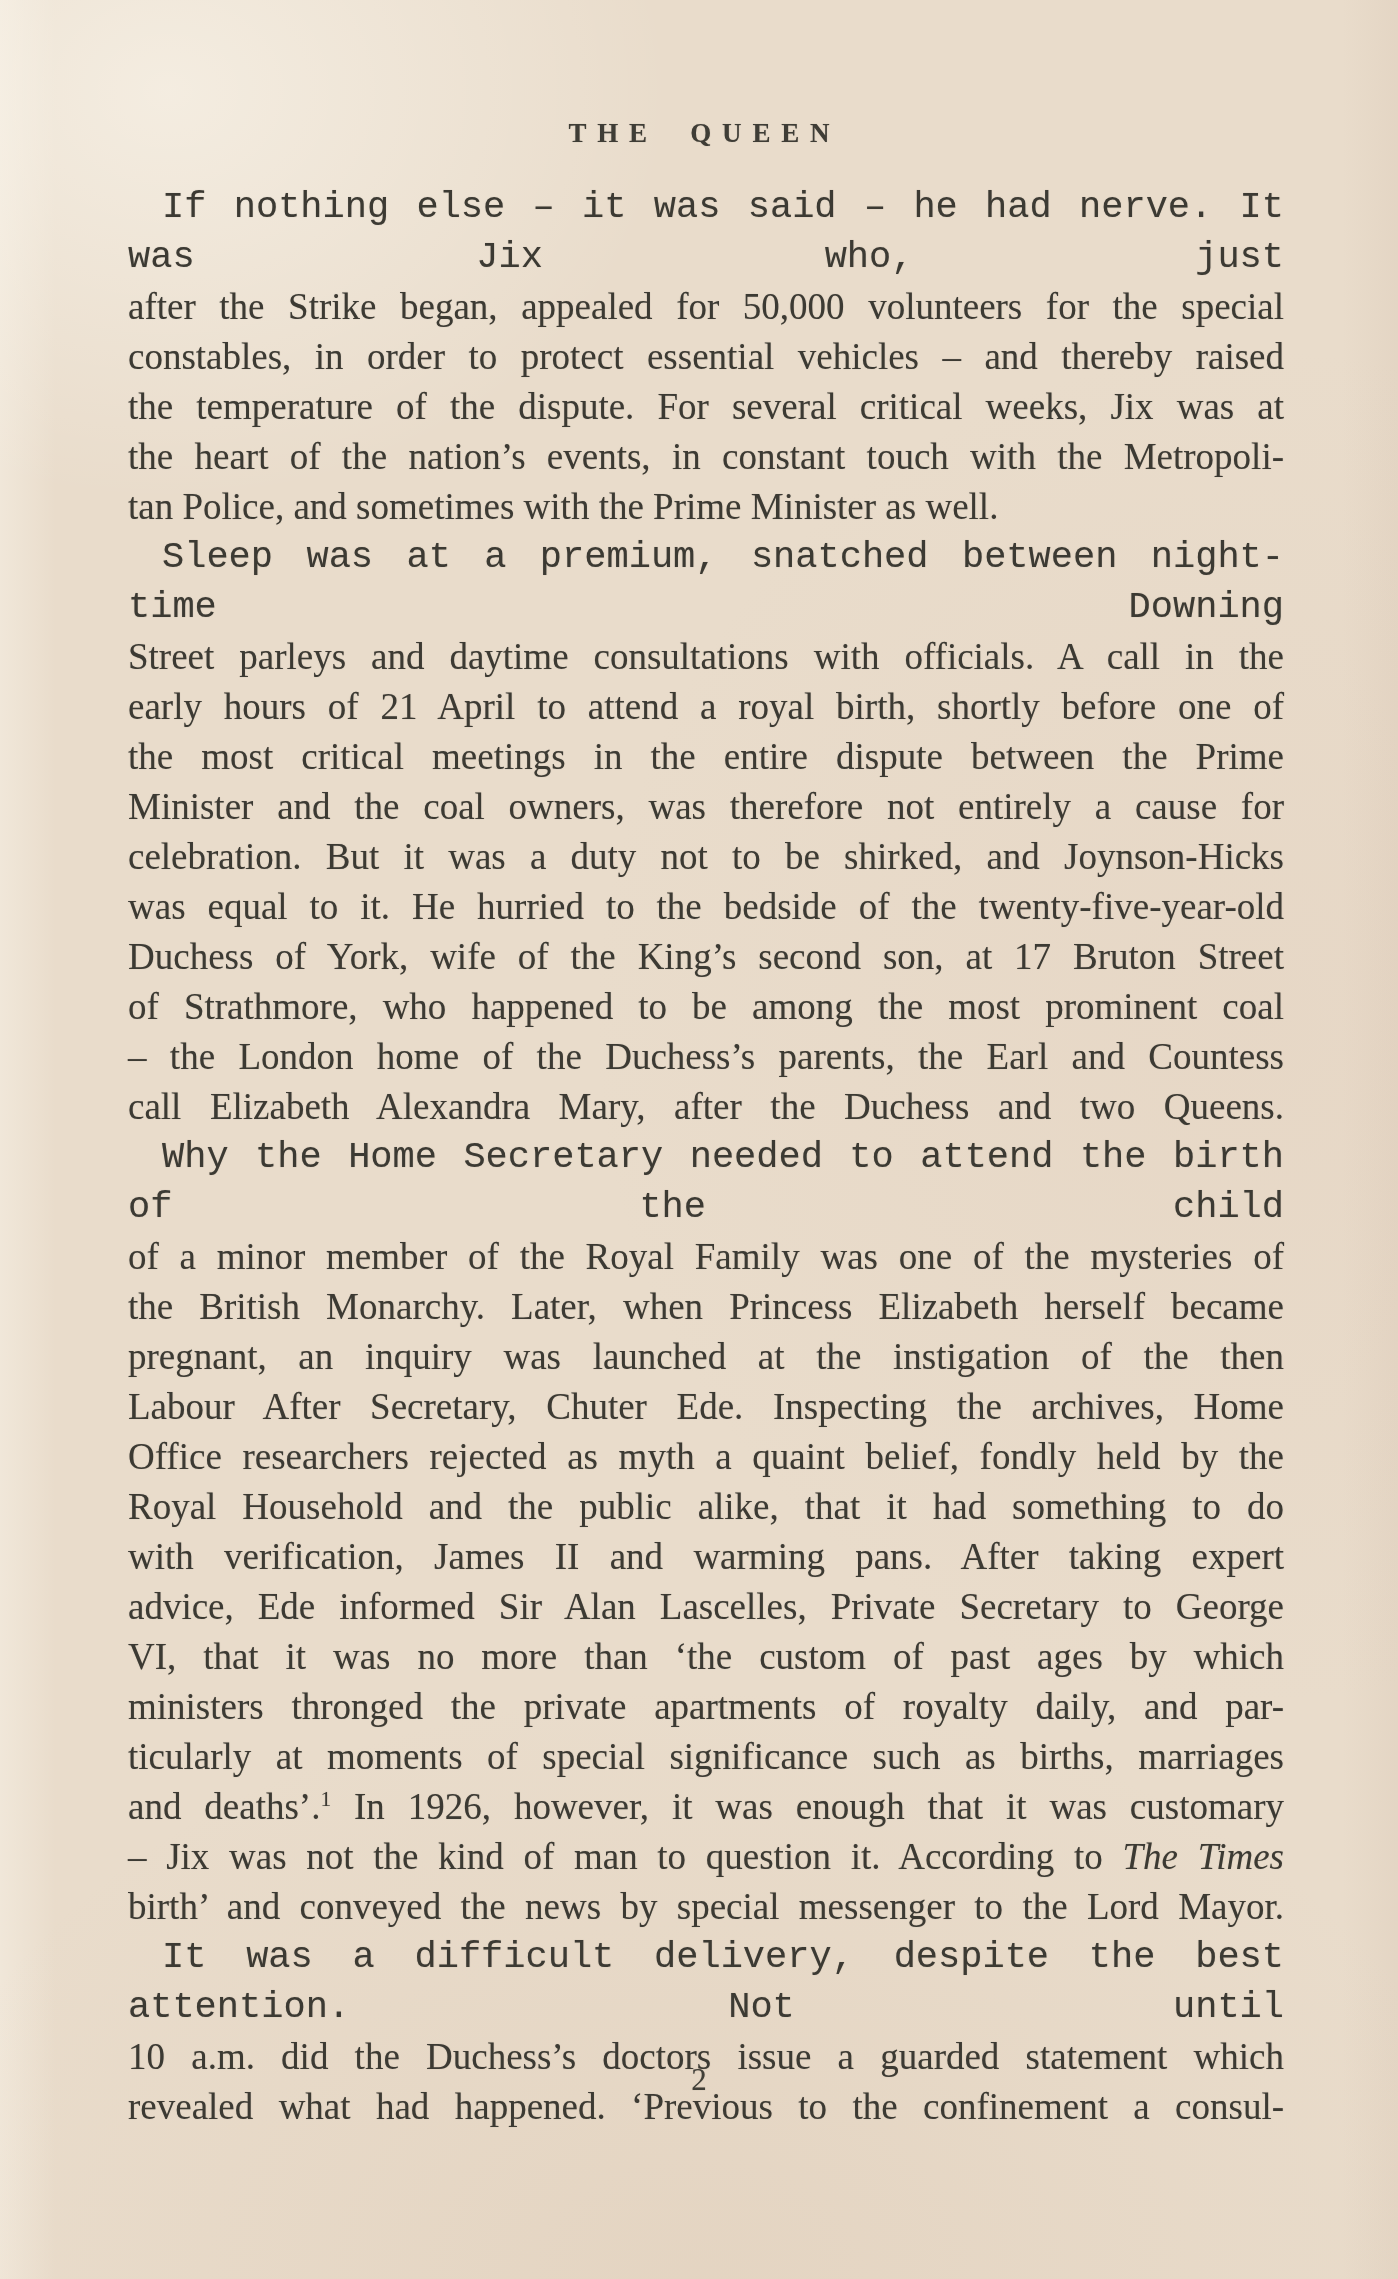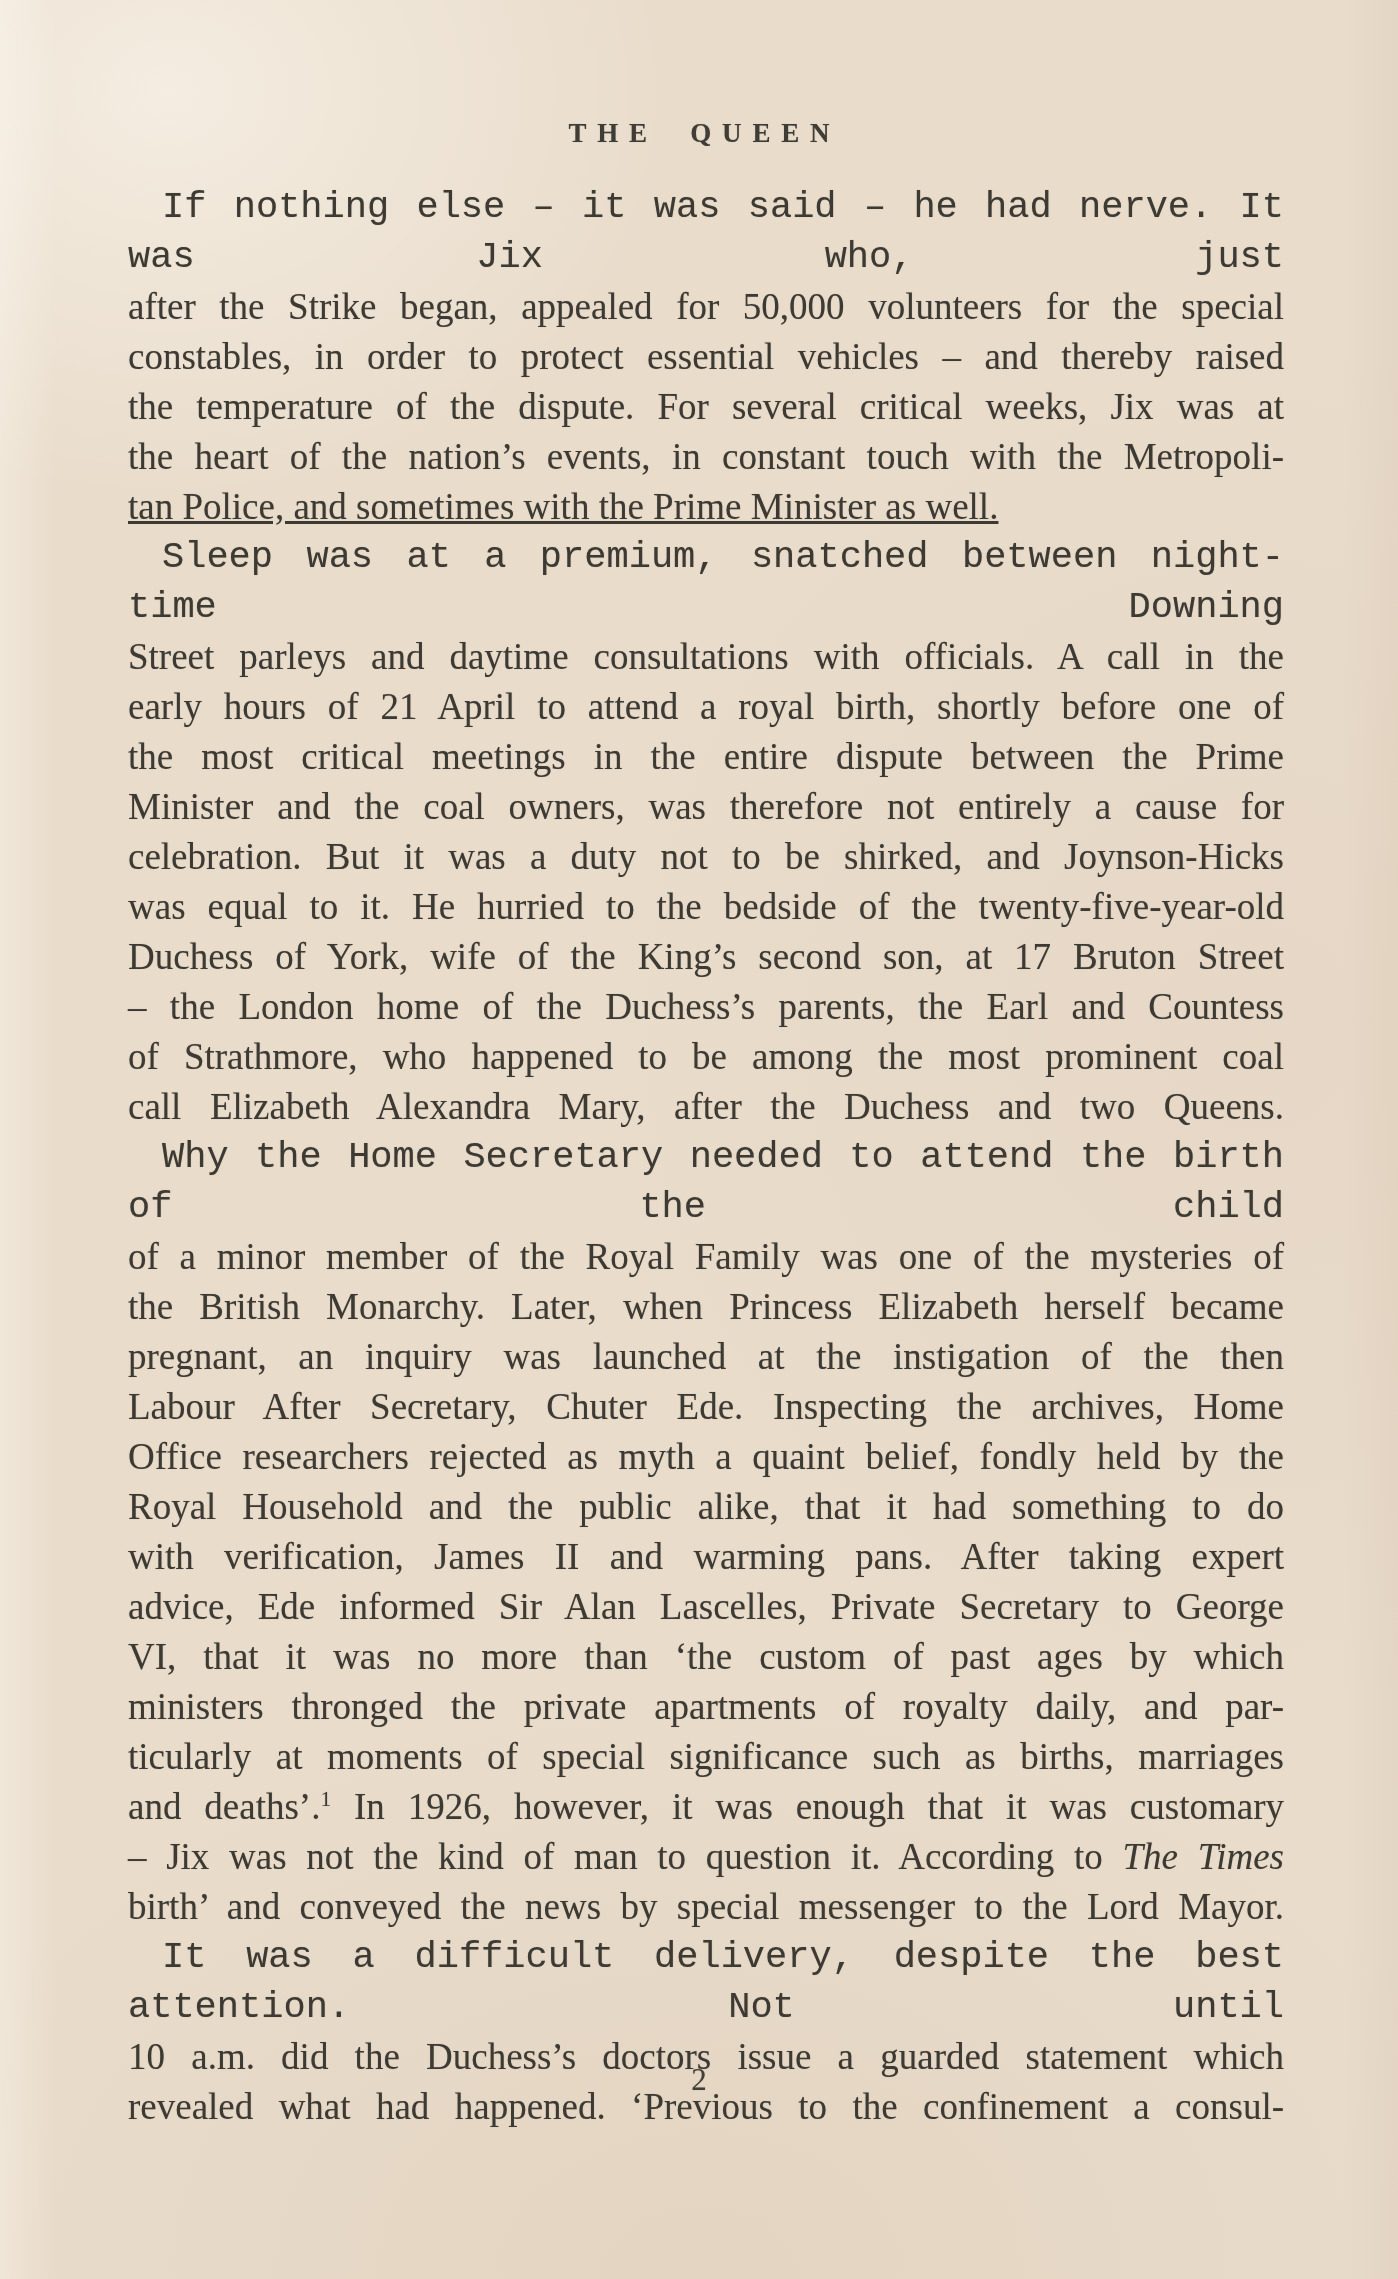--- a/index.html
+++ b/index.html
@@ -42,21 +42,20 @@
     line-height:50px;
     text-shadow:0 0 1px rgba(62,60,52,0.30);
   }
   .para .line{
     text-align:justify;
     text-align-last:justify;
     white-space:normal;
   }
   .para .line.no-j{
     text-align-last:left;
-    text-decoration:underline;
   }
   .para .line.first{
     text-indent:34px;
     font-family:Liberation Mono, monospace;
   }
   .line i{font-style:italic;}
   .line sup{
     font-size:58%;
     vertical-align:super;
     line-height:0;
@@ -87,22 +86,22 @@
       </div>
       <div class="para">
         <div class="line first">Sleep was at a premium, snatched between night-time Downing</div>
         <div class="line">Street parleys and daytime consultations with officials. A call in the</div>
         <div class="line">early hours of 21 April to attend a royal birth, shortly before one of</div>
         <div class="line">the most critical meetings in the entire dispute between the Prime</div>
         <div class="line">Minister and the coal owners, was therefore not entirely a cause for</div>
         <div class="line">celebration. But it was a duty not to be shirked, and Joynson-Hicks</div>
         <div class="line">was equal to it. He hurried to the bedside of the twenty-five-year-old</div>
         <div class="line">Duchess of York, wife of the King’s second son, at 17 Bruton Street</div>
+        <div class="line">of Strathmore, who happened to be among the most prominent coal</div>
         <div class="line">– the London home of the Duchess’s parents, the Earl and Countess</div>
-        <div class="line">of Strathmore, who happened to be among the most prominent coal</div>
         <div class="line">call Elizabeth Alexandra Mary, after the Duchess and two Queens.</div>
       </div>
       <div class="para">
         <div class="line first">Why the Home Secretary needed to attend the birth of the child</div>
         <div class="line">of a minor member of the Royal Family was one of the mysteries of</div>
         <div class="line">the British Monarchy. Later, when Princess Elizabeth herself became</div>
         <div class="line">pregnant, an inquiry was launched at the instigation of the then</div>
         <div class="line">Labour After Secretary, Chuter Ede. Inspecting the archives, Home</div>
         <div class="line">Office researchers rejected as myth a quaint belief, fondly held by the</div>
         <div class="line">Royal Household and the public alike, that it had something to do</div>

